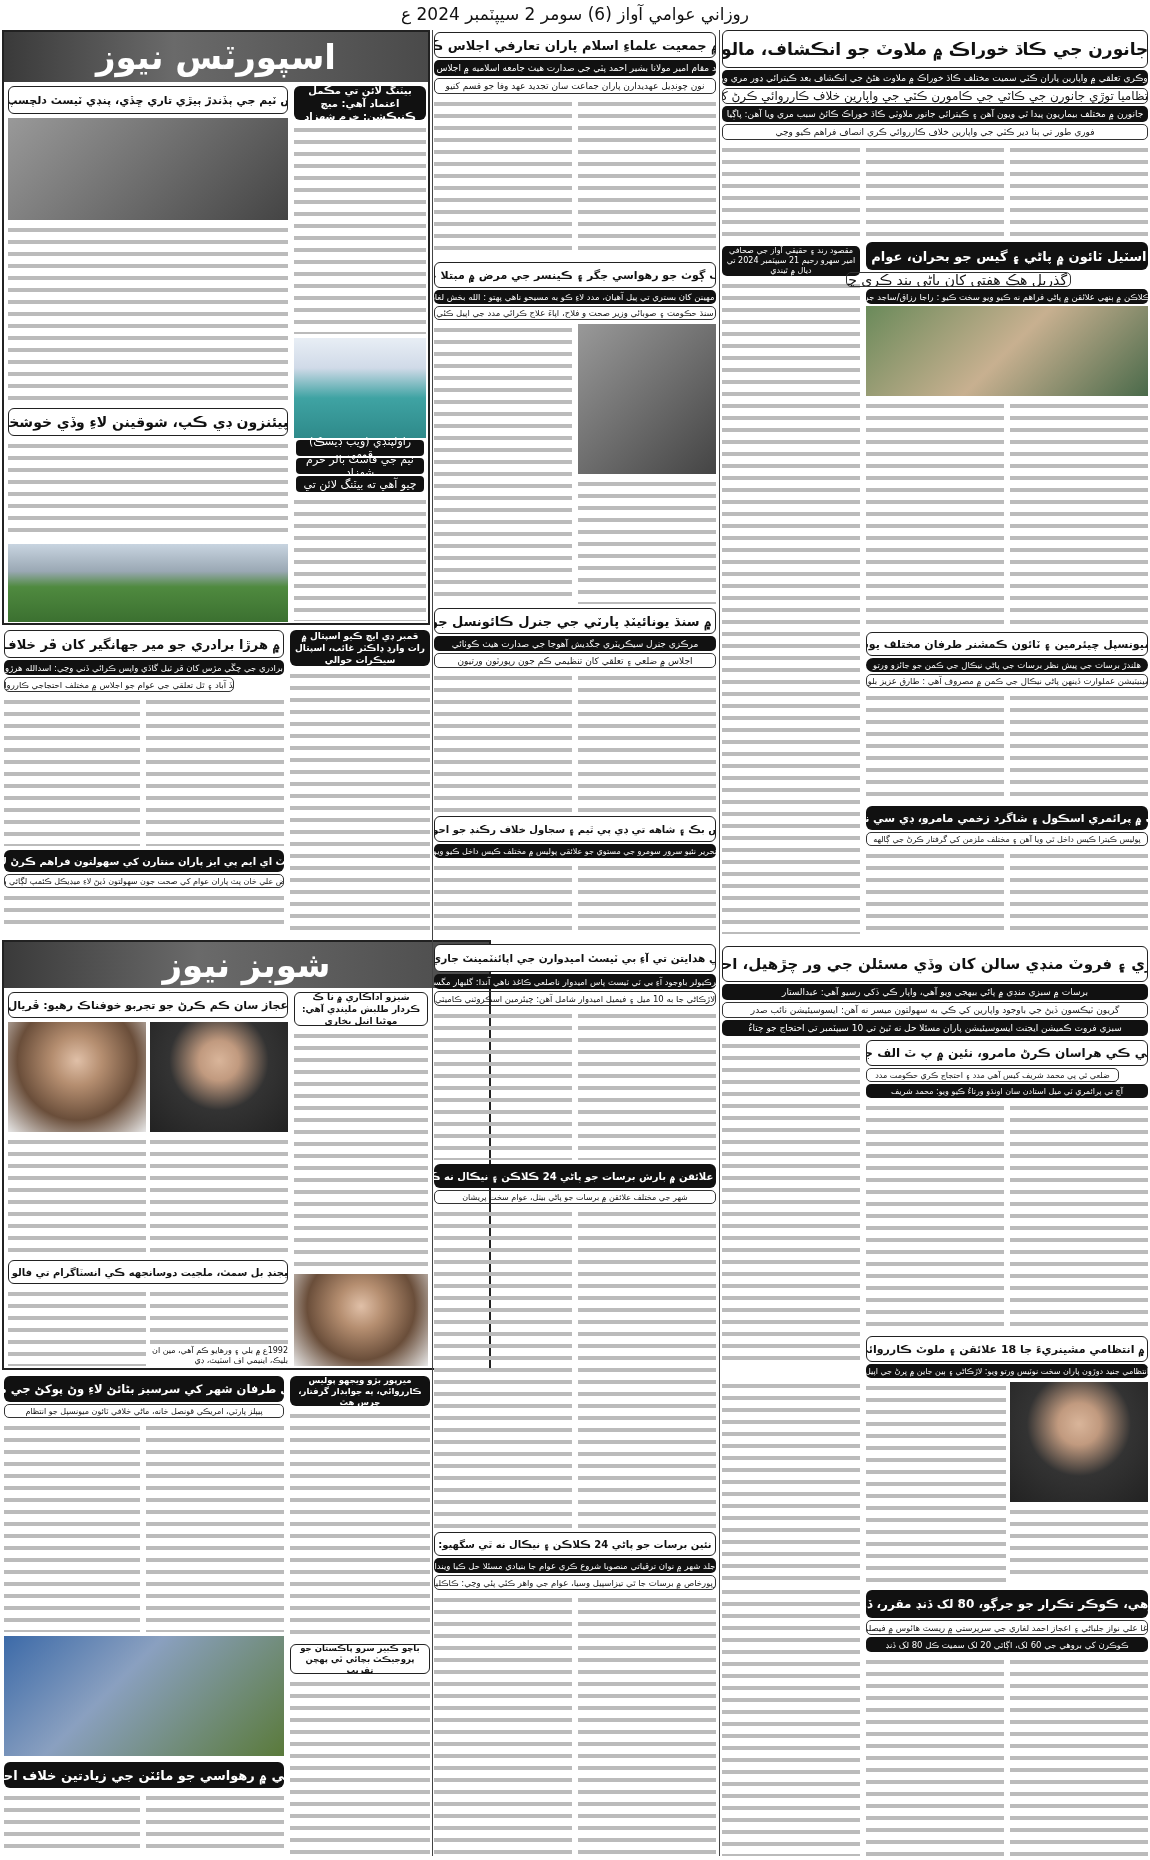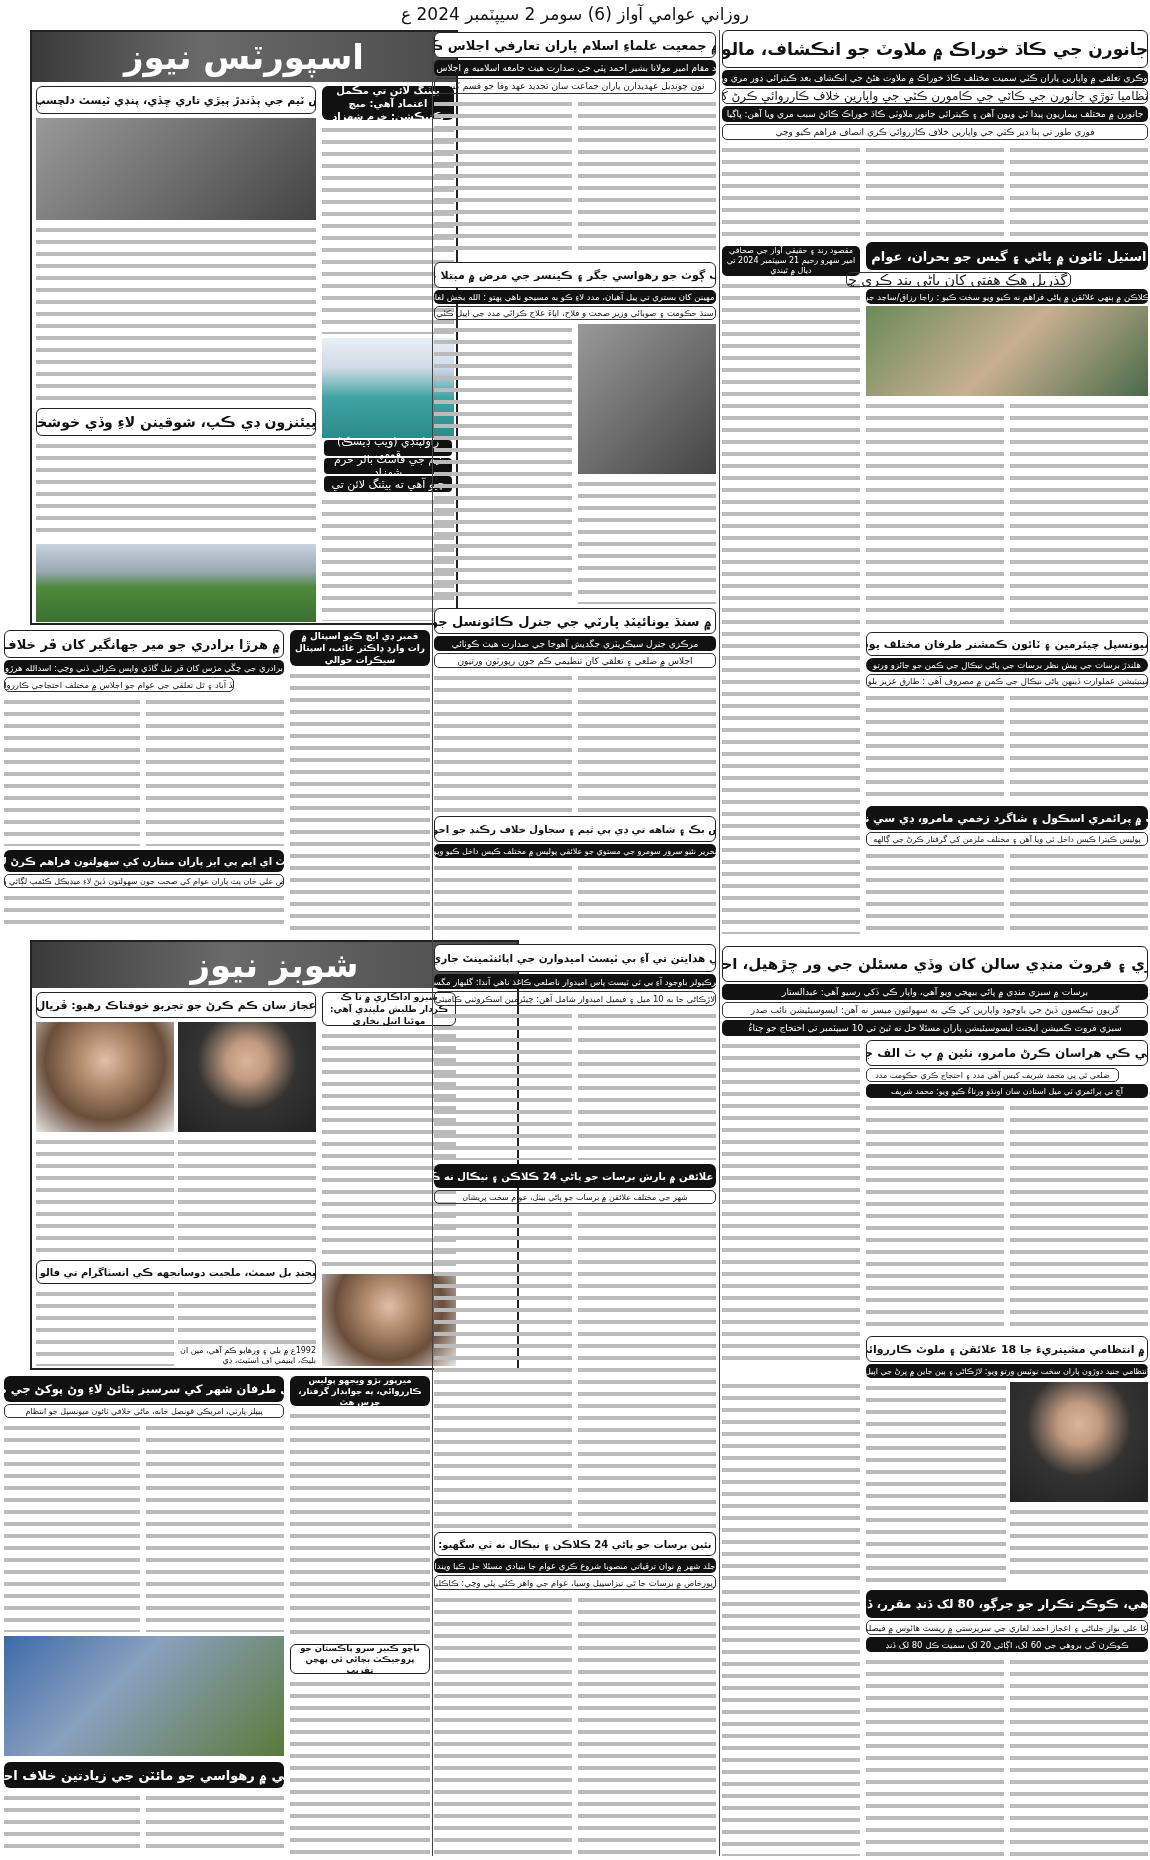--- a/index.html
+++ b/index.html
@@ -1,18 +1,18 @@
 <!DOCTYPE html>
 <html><head>
 <meta charset="utf-8">
 <style>
   * { box-sizing: border-box; margin: 0; padding: 0; }
   body { width: 1150px; height: 1860px; background: #fff; font-family: "DejaVu Sans", sans-serif; color: #111; overflow: hidden; position: relative; direction: rtl; }
   .masthead { position: absolute; top: 0; left: 0; width: 1150px; height: 28px; text-align: center; font-size: 17px; line-height: 28px; }
-  .abs { position: absolute; margin-left: 28px; }
+  .abs { position: absolute; }
   .box { border: 2px solid #222; }
   .banner { background: linear-gradient(90deg,#3a3a3a,#6a6a6a 40%,#4a4a4a); color: #fff; font-size: 34px; font-weight: bold; text-align: center; display: flex; align-items: center; justify-content: center; }
   .hl { border: 1.5px solid #222; border-radius: 6px; background: #fff; font-weight: bold; text-align: center; display: flex; align-items: center; justify-content: center; padding: 0 4px; overflow: hidden; white-space: nowrap; }
   .hl-dark { background: #111; color: #fff; border-radius: 6px; font-weight: bold; text-align: center; display: flex; align-items: center; justify-content: center; padding: 0 4px; overflow: hidden; white-space: nowrap; }
   .sub { border: 1px solid #333; border-radius: 5px; font-size: 11px; text-align: center; display: flex; align-items: center; justify-content: center; overflow: hidden; white-space: nowrap; }
   .sub-dark { background: #111; color: #fff; border-radius: 5px; font-size: 11px; text-align: center; display: flex; align-items: center; justify-content: center; overflow: hidden; white-space: nowrap; }
   .text { font-size: 9px; line-height: 12px; text-align: justify; color: #222; overflow: hidden;
           background: repeating-linear-gradient(180deg, transparent 0, transparent 4px, #bbb 4px, #bbb 8px, transparent 8px, transparent 12px); }
   .photo { background: linear-gradient(135deg,#8a9a8a,#5a6a5a); overflow: hidden; display: flex; align-items: flex-end; justify-content: center; }
   .photo.bw { background: linear-gradient(135deg,#999,#444); }

